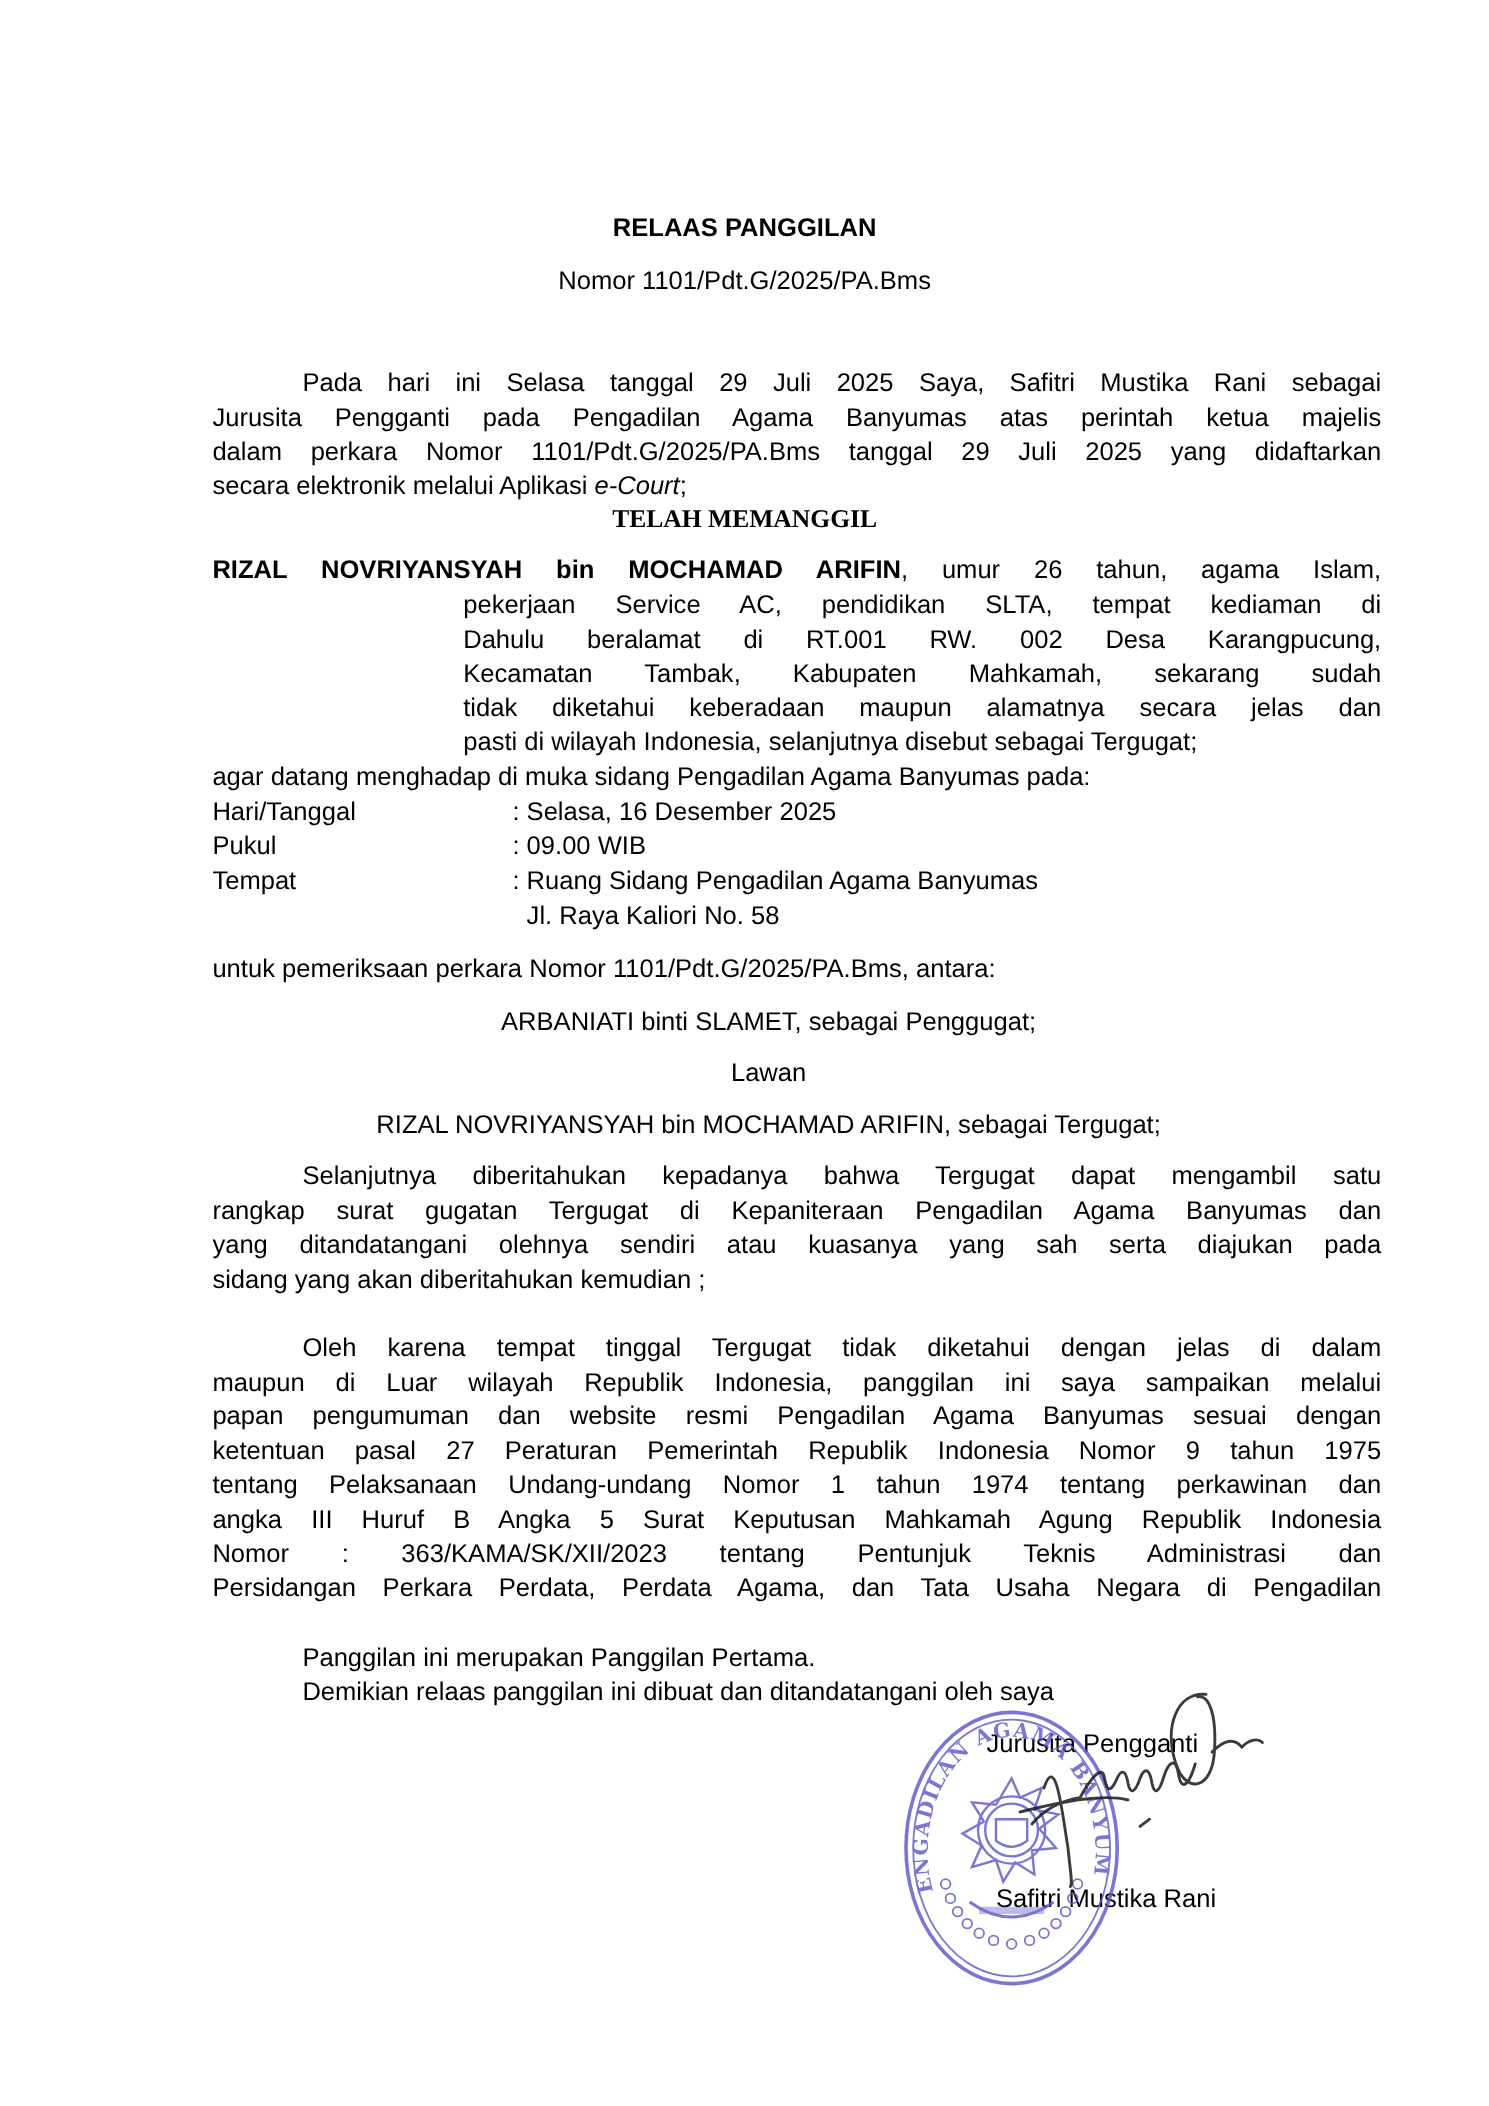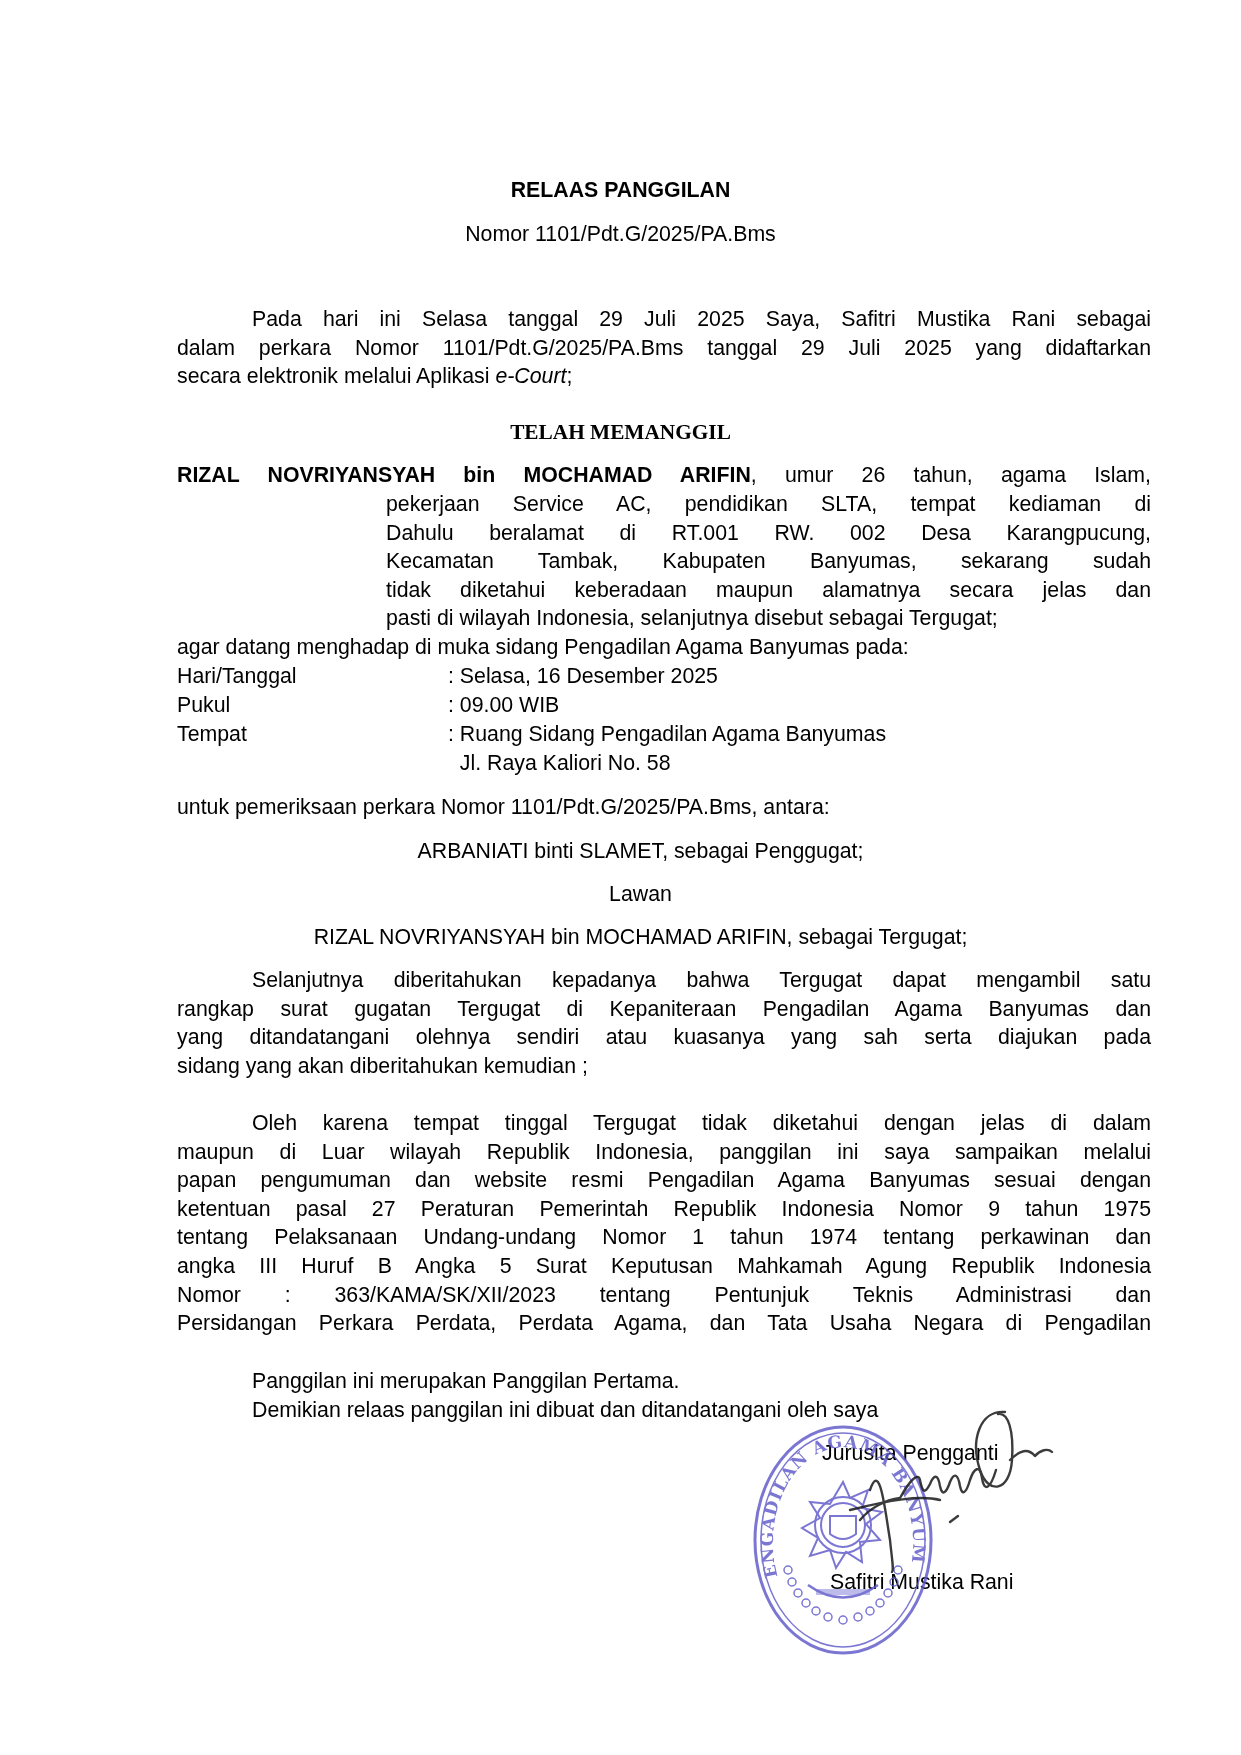--- a/index.html
+++ b/index.html
@@ -11,48 +11,49 @@
   .bold { font-weight: bold; }
   .just { position: absolute; left: 177px; width: 974px; text-align: justify; line-height: 28.6px; }
   .just .ln { display: block; text-align: justify; text-align-last: justify; height: 28.6px; }
   .just .ln.last { text-align-last: left; }
   .indent { padding-left: 75px; }
   .party-block { position: absolute; left: 386px; width: 765px; line-height: 28.6px; }
   .party-block .ln { display: block; text-align: justify; text-align-last: justify; height: 28.6px; }
   .party-block .ln.last { text-align-last: left; }
   .row { position: absolute; left: 177px; line-height: 28.6px; white-space: nowrap; }
   .row .lbl { display: inline-block; width: 250px; }
-  .row .val { display: inline-block; margin-left: 21px; }
+  .row .val { display: inline-block; }
   .stamp { position: absolute; left: 748px; top: 1420px; width: 190px; height: 240px; }
   .sign { position: absolute; left: 830px; top: 1400px; width: 260px; height: 180px; }
 </style>
 </head>
 <body>
 
 <div class="page">
 
   <div class="abs center bold" style="top:176px;">RELAAS  PANGGILAN</div>
   <div class="abs center" style="top:220px;">Nomor   1101/Pdt.G/2025/PA.Bms</div>
 
   <div class="just" style="top:305px;">
     <span class="ln indent">Pada hari ini Selasa tanggal 29 Juli 2025 Saya, Safitri Mustika Rani sebagai</span>
+    <span class="ln">Jurusita Pengganti pada Pengadilan Agama Banyumas atas perintah ketua majelis</span>
     <span class="ln">dalam perkara Nomor   1101/Pdt.G/2025/PA.Bms tanggal 29 Juli 2025 yang didaftarkan</span>
     <span class="ln last"><span>secara elektronik melalui Aplikasi </span><i>e-Court</i><span>;</span></span>
   </div>
 
   <div class="abs center bold" style="top:418px;font-family:Liberation Serif, serif;">TELAH MEMANGGIL</div>
 
   <div class="just" style="top:461px;">
     <span class="ln"><b>RIZAL  NOVRIYANSYAH  bin  MOCHAMAD  ARIFIN</b><span>,  umur  26  tahun,  agama  Islam,</span></span>
   </div>
 
   <div class="party-block" style="top:490px;">
     <span class="ln">pekerjaan Service AC, pendidikan SLTA, tempat kediaman di</span>
     <span class="ln">Dahulu beralamat di RT.001 RW. 002 Desa Karangpucung,</span>
-    <span class="ln">Kecamatan Tambak, Kabupaten Banyumas, sekarang sudah</span>
+    <span class="ln">Kecamatan Tambak, Kabupaten Mahkamah, sekarang sudah</span>
     <span class="ln">tidak diketahui keberadaan maupun alamatnya secara jelas dan</span>
     <span class="ln last">pasti di wilayah Indonesia, selanjutnya disebut sebagai Tergugat;</span>
   </div>
 
   <div class="row" style="top:633px;">agar datang menghadap di muka sidang Pengadilan Agama Banyumas pada:</div>
 
   <div class="row" style="top:662px;">
     <span class="lbl">Hari/Tanggal</span><span class="val">: Selasa, 16 Desember 2025</span>
   </div>
   <div class="row" style="top:691px;">

